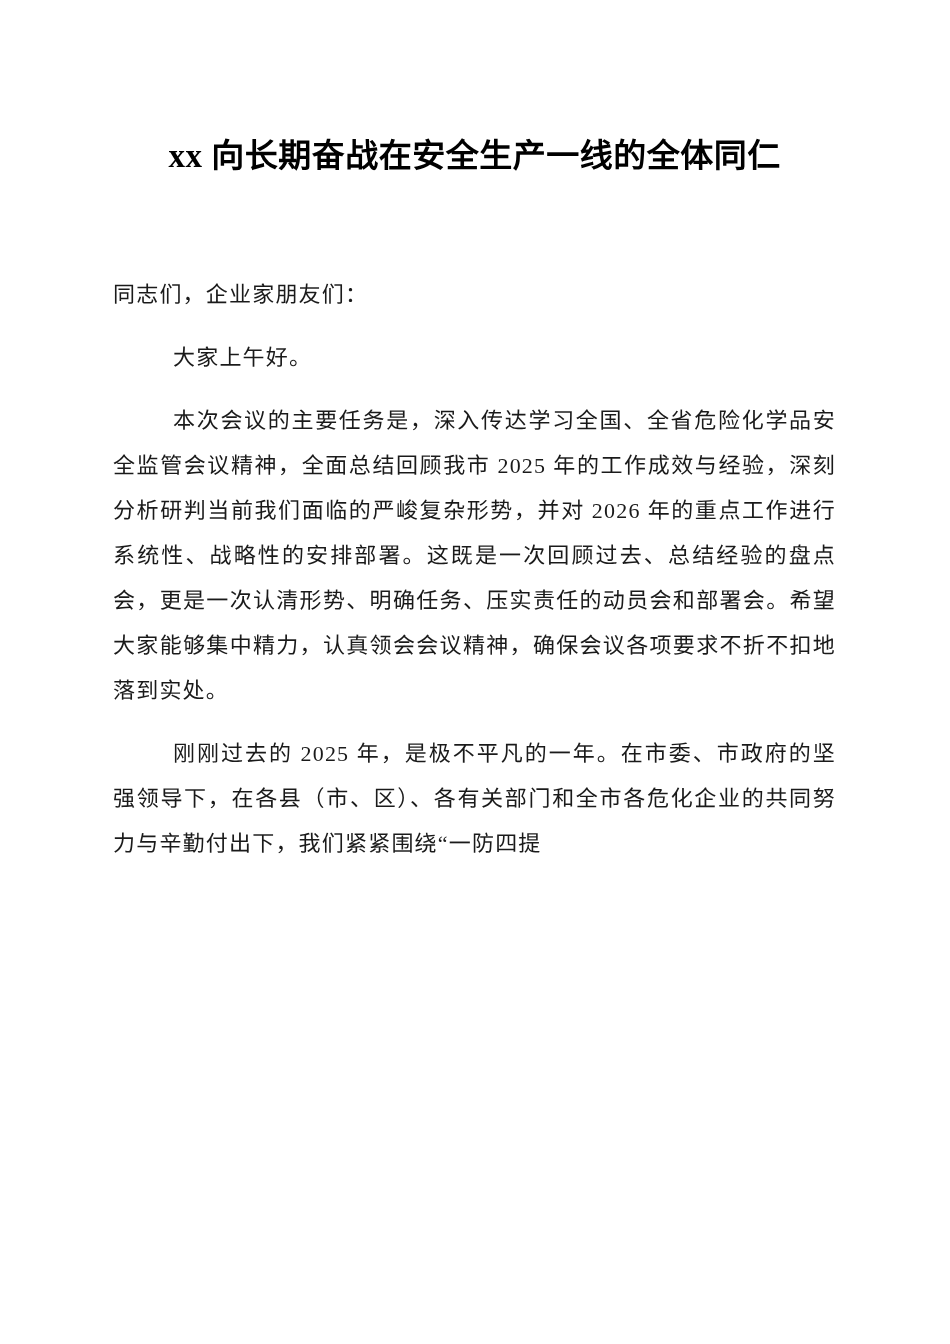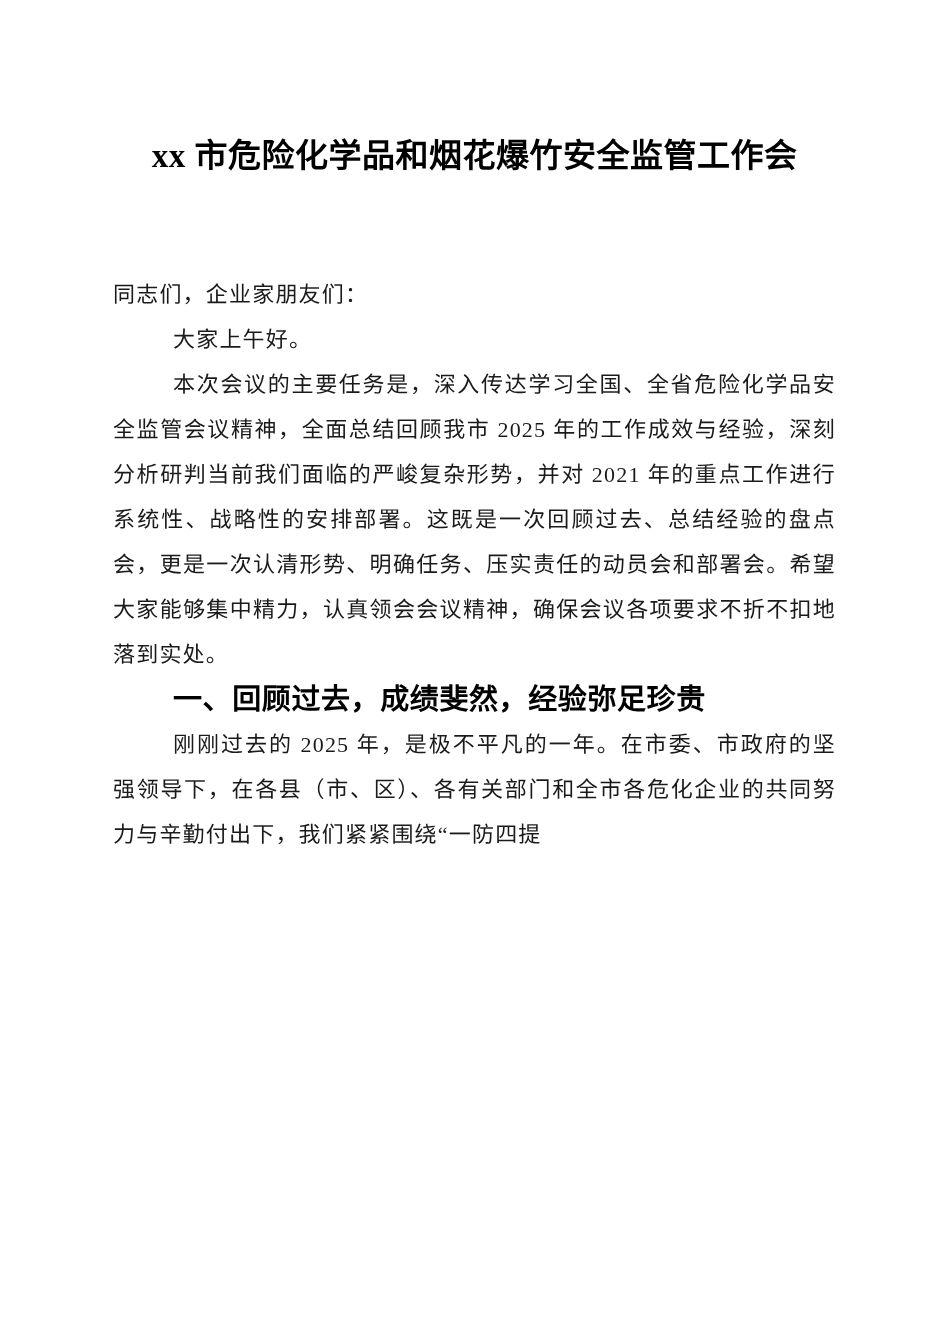--- a/index.html
+++ b/index.html
@@ -50,20 +50,21 @@
     color: #1a1a1a;
     text-align: justify;
     text-justify: inter-character;
     word-break: break-all;
     margin: 0;
     letter-spacing: 1.2px;
   }
 
   .para.indent {
     text-indent: 60px;
+    margin-top: 18px;
   }
 
   
   .section-heading {
     font-family: "Liberation Sans", "DejaVu Sans", sans-serif;
     font-weight: 700;
     font-size: 29px;
     line-height: 45px;
     color: #000000;
     text-indent: 60px;
@@ -71,31 +72,30 @@
     letter-spacing: 0.6px;
     word-break: break-all;
   }
 </style>
 </head>
 <body>
 
 <div class="page">
 
   <div class="doc-title">
-    <div>xx 市危险化学品和烟花爆竹安全监管工作会</div>
+    <div>xx 向长期奋战在安全生产一线的全体同仁</div>
   </div>
 
   <div class="body-area">
 
     <p class="para">同志们，企业家朋友们：</p>
 
     <p class="para indent">大家上午好。</p>
 
 
-    <p class="para indent">本次会议的主要任务是，深入传达学习全国、全省危险化学品安全监管会议精神，全面总结回顾我市 2025 年的工作成效与经验，深刻分析研判当前我们面临的严峻复杂形势，并对 2021 年的重点工作进行系统性、战略性的安排部署。这既是一次回顾过去、总结经验的盘点会，更是一次认清形势、明确任务、压实责任的动员会和部署会。希望大家能够集中精力，认真领会会议精神，确保会议各项要求不折不扣地落到实处。</p>
+    <p class="para indent">本次会议的主要任务是，深入传达学习全国、全省危险化学品安全监管会议精神，全面总结回顾我市 2025 年的工作成效与经验，深刻分析研判当前我们面临的严峻复杂形势，并对 2026 年的重点工作进行系统性、战略性的安排部署。这既是一次回顾过去、总结经验的盘点会，更是一次认清形势、明确任务、压实责任的动员会和部署会。希望大家能够集中精力，认真领会会议精神，确保会议各项要求不折不扣地落到实处。</p>
 
-    <p class="section-heading">一、回顾过去，成绩斐然，经验弥足珍贵</p>
 
     <p class="para indent">刚刚过去的 2025 年，是极不平凡的一年。在市委、市政府的坚强领导下，在各县（市、区）、各有关部门和全市各危化企业的共同努力与辛勤付出下，我们紧紧围绕“一防四提</p>
 
   </div>
 
 </div>
 
 </body></html>

